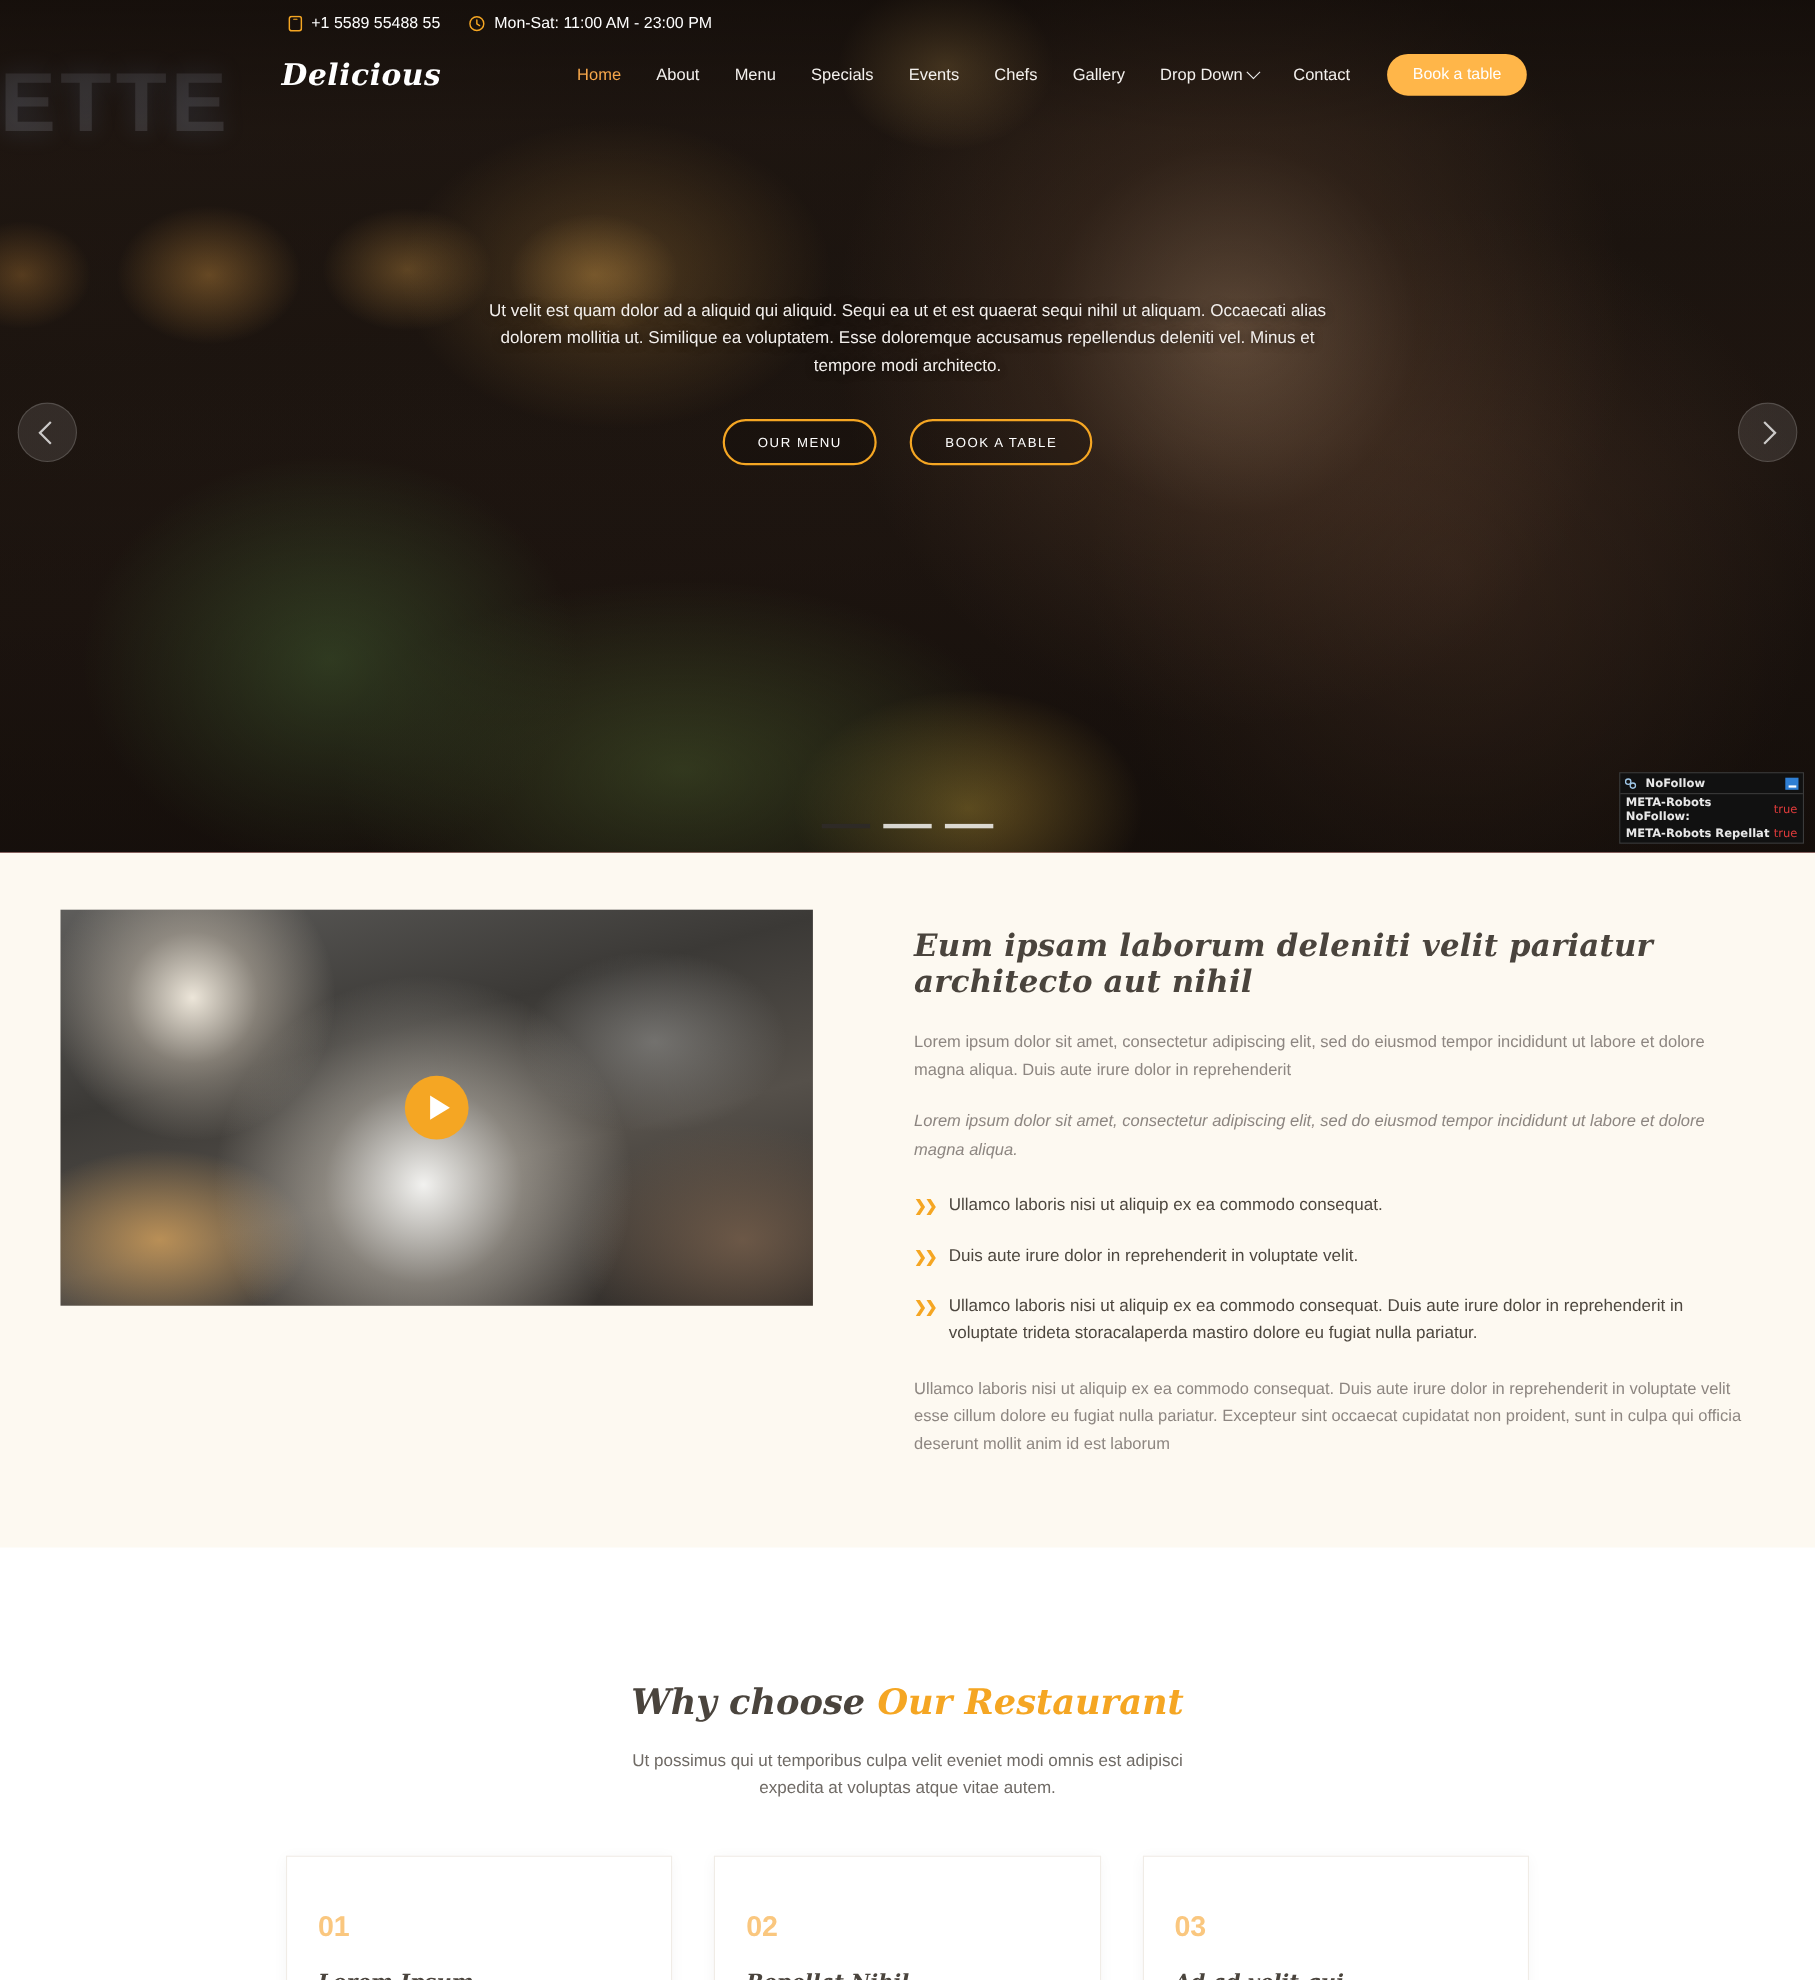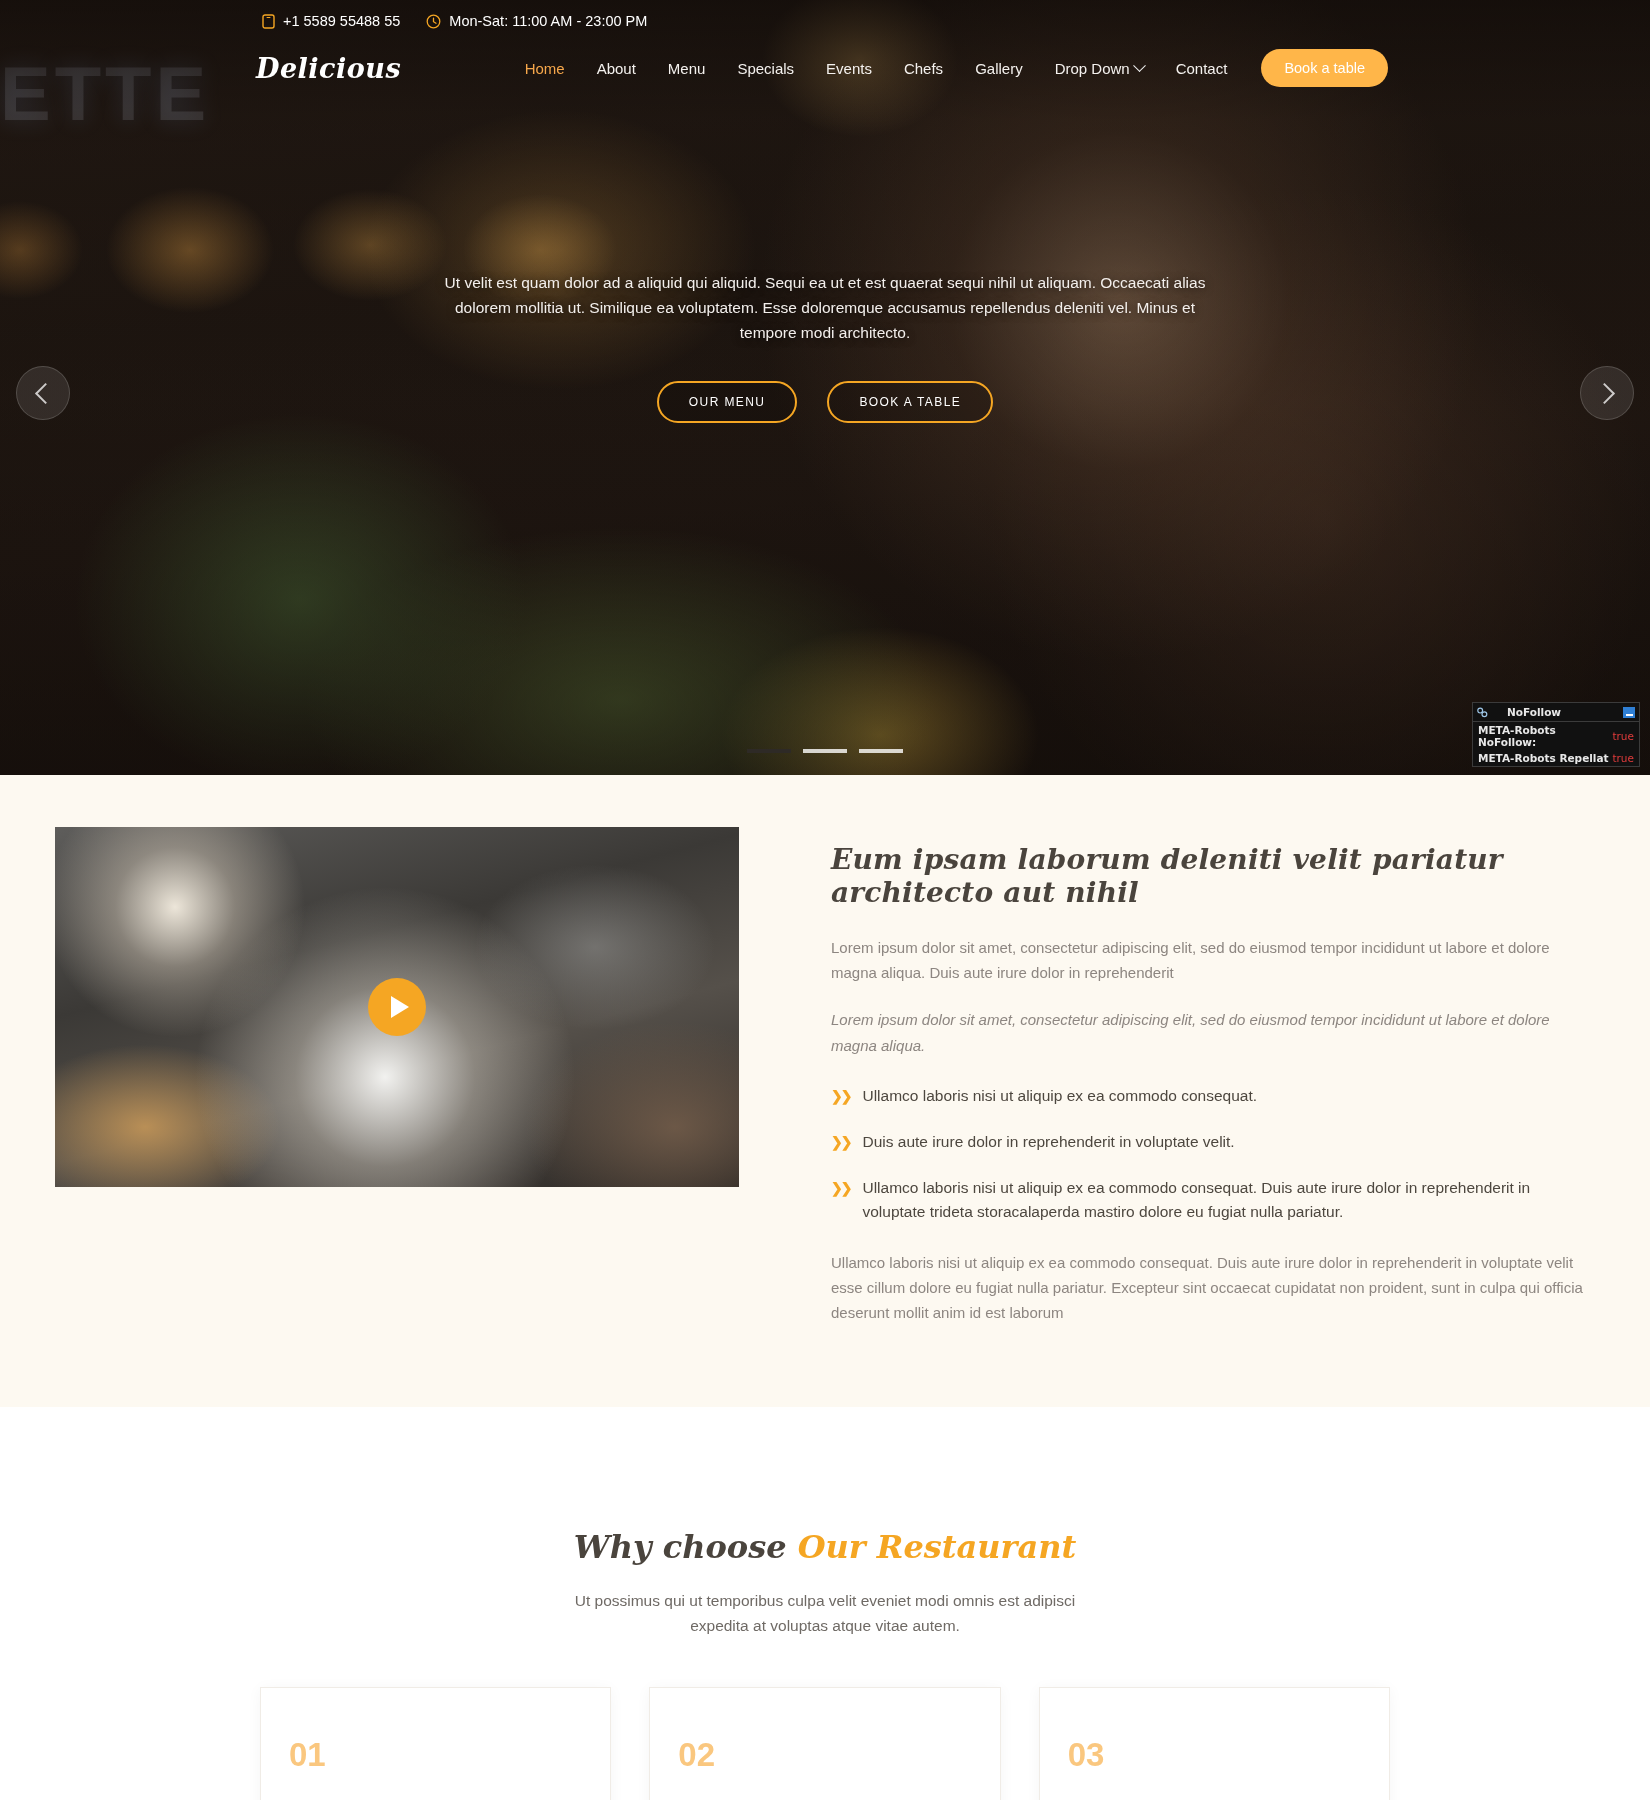--- a/index.html
+++ b/index.html
@@ -124,21 +124,21 @@
   .ind { width: 44px; height: 4px; background: rgba(255,255,255,0.80); cursor: pointer; }
   .ind.active { background: #2e2a26; }
 
   
   .nofollow {
     position: absolute; right: 10px; bottom: 8px; width: 168px; z-index: 20;
     background: #111; border: 1px solid #3b3b3b;
     font-family: "DejaVu Sans", sans-serif; font-size: 10.5px; color: #e8e8e8;
   }
   .nf-head {
-    display: flex; align-items: center; gap: 19px; padding: 3px 4px;
+    display: flex; align-items: center; gap: 8px; padding: 3px 4px;
     border-bottom: 1px solid #3b3b3b;
   }
   .nf-title { flex: 1; font-weight: bold; font-size: 10.5px; }
   .nf-min { width: 12px; height: 11px; background: #2f7fd4; display: flex; align-items: flex-end; justify-content: center; }
   .nf-min i { display: block; width: 7px; height: 2px; background: #fff; margin-bottom: 2px; }
   .nf-row { display: flex; align-items: center; padding: 2px 5px; }
   .nf-key { flex: 1; font-size: 10.5px; font-weight: bold; }
   .nf-val { color: #e03b3b; font-size: 10.5px; }
 
   
@@ -174,21 +174,21 @@
   
   .why { background: #fff; padding: 78px 0 40px; text-align: center; }
   .sec-title { font-family: "DejaVu Serif", serif; font-style: italic; font-weight: bold; font-size: 32px; color: #4a443d; margin-top: 43px; }
   .sec-title .accent { color: #f5a623; }
   .sec-sub { font-size: 15.5px; line-height: 1.62; color: #6f6a65; width: 520px; margin: 22px auto 0; }
   .cards { width: 1130px; margin: 48px auto 0; display: flex; gap: 38px; }
   .card {
     flex: 1; background: #fff; border: 1px solid #f0ece6; padding: 48px 28px 46px;
     text-align: left; box-shadow: 0 2px 14px rgba(0,0,0,0.045);
   }
-  .card-num { font-size: 33px; font-weight: bold; color: #fac77f; margin-bottom: 24px; }
+  .card-num { font-size: 26px; font-weight: bold; color: #fac77f; margin-bottom: 24px; }
   .card-title { font-family: "DejaVu Serif", serif; font-style: italic; font-weight: bold; font-size: 19px; color: #4a443d; margin-bottom: 28px; }
   .card-body { font-size: 14.5px; line-height: 1.63; color: #a09a94; }
 </style>
 </head>
 <body>
 
 <div class="page">
 
   <section class="hero">
     <div class="hero-bg"></div>

